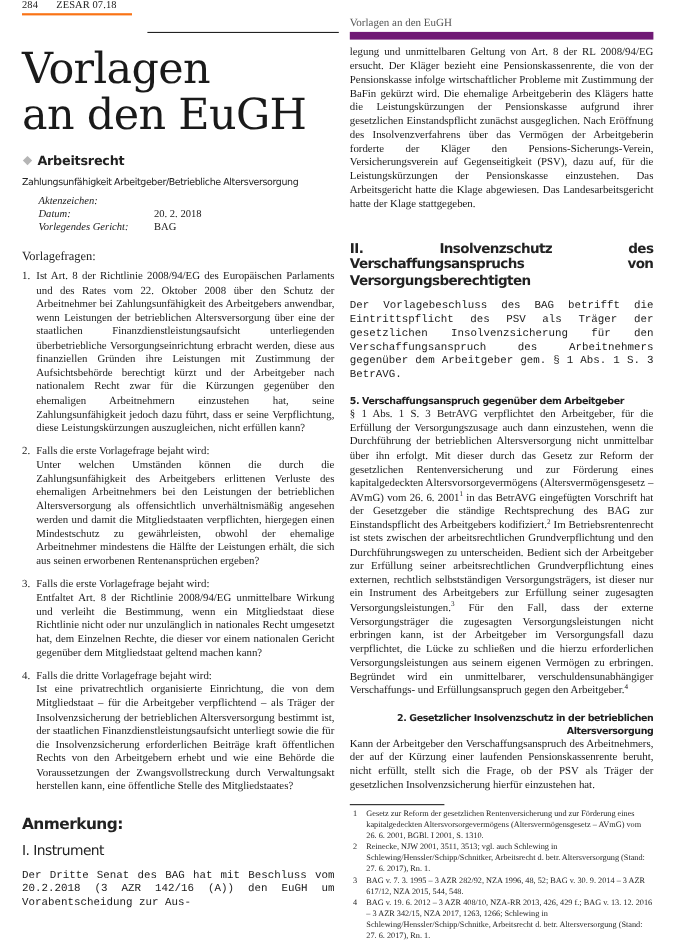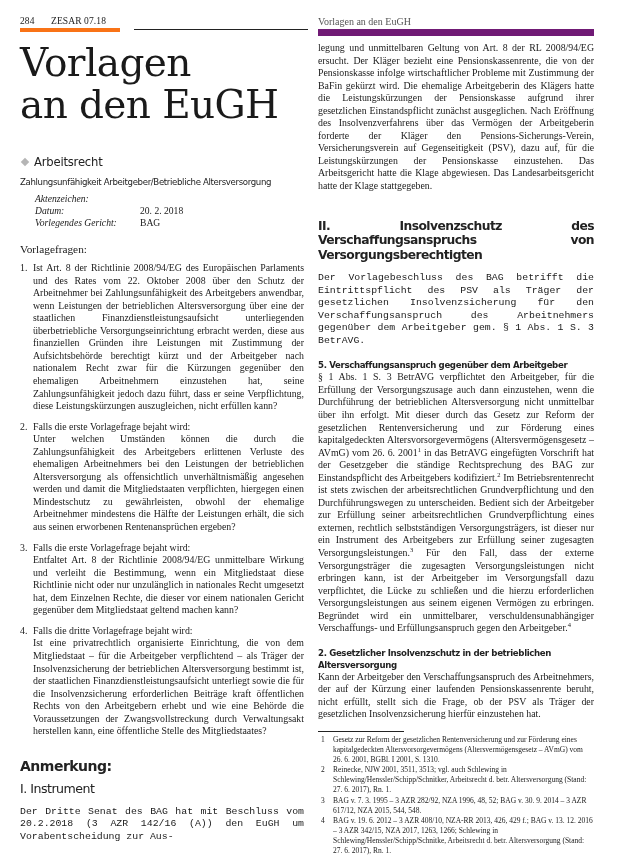--- a/index.html
+++ b/index.html
@@ -2,34 +2,34 @@
 <html><head>
 <meta charset="utf-8">
 <style>
   * { box-sizing: border-box; margin: 0; padding: 0; }
   html, body { width: 617px; height: 858px; background: #ffffff; overflow: hidden; }
   body { position: relative; font-family: "DejaVu Serif", "Liberation Serif", serif; color: #1a1a1a; }
 
   .page { position: absolute; left: 0; top: 0; width: 617px; height: 858px; }
 
   
-  .hdr-left { position: absolute; left: 20px; top: 16px; font-size: 9.5px; color: #222; width: 100px;
-    border-bottom: 4px solid #f97316; padding-bottom: 2px; letter-spacing: 0.1px; font-family: "Liberation Serif", serif; }
+  .hdr-left { position: absolute; left: 20px; top: 0; font-size: 9.5px; color: #222; width: 100px;
+    border-bottom: 2px solid #f97316; padding-bottom: 2px; letter-spacing: 0.1px; font-family: "Liberation Serif", serif; }
   .hdr-left .pg { margin-right: 14px; }
   .hdr-rule-left { position: absolute; left: 134px; top: 29px; width: 174px; height: 1px; background: #222; }
   .hdr-right { position: absolute; left: 318px; top: 16px; width: 276px; font-size: 10px;
     color: #555; border-bottom: 7px solid #701a75; padding-bottom: 2px; font-family: "Liberation Serif", serif; }
 
   .col { position: absolute; font-family: "Liberation Serif", serif; font-size: 9.85px; line-height: 12.55px; text-align: justify; hyphens: manual; }
   .col-left { left: 20px; top: 40px; width: 284px; }
   .col-right { left: 318px; top: 42px; width: 276px; }
 
   .title { font-family: "DejaVu Serif", serif; font-size: 39px; line-height: 42px; color: #1a1a1a; letter-spacing: -0.6px; font-weight: normal; margin-top: 2px; }
 
-  .rubric { margin-top: 30px; display: flex; align-items: center; font-family: "DejaVu Sans", sans-serif; font-size: 11.6px; font-weight: normal; color: #222; letter-spacing: -0.2px; }
+  .rubric { margin-top: 14px; display: flex; align-items: center; font-family: "DejaVu Sans", sans-serif; font-size: 11.6px; font-weight: bold; color: #222; letter-spacing: -0.2px; }
   .diamond { display: inline-block; width: 6px; height: 6px; background: #b5b5b5; transform: rotate(45deg); margin: 0 6px 0 2px; }
 
   .subject { margin-top: 7px; font-family: "DejaVu Sans", sans-serif; font-size: 8.6px; font-weight: normal; color: #222; letter-spacing: -0.35px; }
 
   .meta { margin-top: 5px; margin-left: 15px; }
   .meta-row { display: flex; font-size: 9.6px; line-height: 12px; }
   .meta-key { width: 105px; font-style: italic; flex: none; }
   .meta-val { flex: 1; }
 
   .q-heading { margin-top: 13px; font-size: 11.3px; line-height: 14px; }
@@ -37,21 +37,21 @@
   ol.questions { list-style: none; margin-top: 6px; }
   ol.questions li { position: relative; padding-left: 13px; margin-bottom: 8px; }
   ol.questions li .num { position: absolute; left: 0; top: 0; }
   ol.questions li .lead { display: block; text-align: left; }
 
   .anm { margin-top: 21px; font-family: "DejaVu Sans", sans-serif; font-weight: bold; font-size: 14px; color: #222; letter-spacing: -0.5px; line-height: 15px; }
   .sec-h { margin-top: 7px; font-family: "DejaVu Sans", sans-serif; font-size: 12.6px; color: #222; letter-spacing: -0.5px; line-height: 15px; font-weight: normal; }
   .sec-h2 { margin-top: 26px; font-family: "DejaVu Sans", sans-serif; font-size: 12.3px; color: #222; letter-spacing: -0.55px; line-height: 14.5px; }
   .p-first { margin-top: 10px; font-family: Liberation Mono, monospace; }
   .sub-h { margin-top: 12px; font-family: "DejaVu Sans", sans-serif; font-size: 8.6px; font-weight: bold; color: #222; letter-spacing: -0.35px; line-height: 12px; }
-  .sub-h2 { margin-top: 12px; font-family: "DejaVu Sans", sans-serif; font-size: 8.6px; font-weight: bold; color: #222; letter-spacing: -0.35px; line-height: 12px; text-align: left; }
+  .sub-h2 { margin-top: 12px; font-family: "DejaVu Sans", sans-serif; font-size: 8.6px; font-weight: bold; color: #222; letter-spacing: -0.35px; line-height: 12px; text-align: right; }
   sup { font-size: 6.5px; line-height: 0; vertical-align: 4px; }
 
   .fn-rule { position: absolute; left: 318px; top: 731px; width: 86px; height: 1px; background: #222; }
   .footnotes { position: absolute; left: 318px; top: 735px; width: 276px; font-family: "Liberation Serif", serif; font-size: 7.5px; line-height: 10.1px; color: #222; }
   .fn { display: flex; }
   .fn .fn-num { width: 15px; flex: none; padding-left: 3px; }
   .fn .fn-text { flex: 1; }
 </style>
 </head>
 <body>

